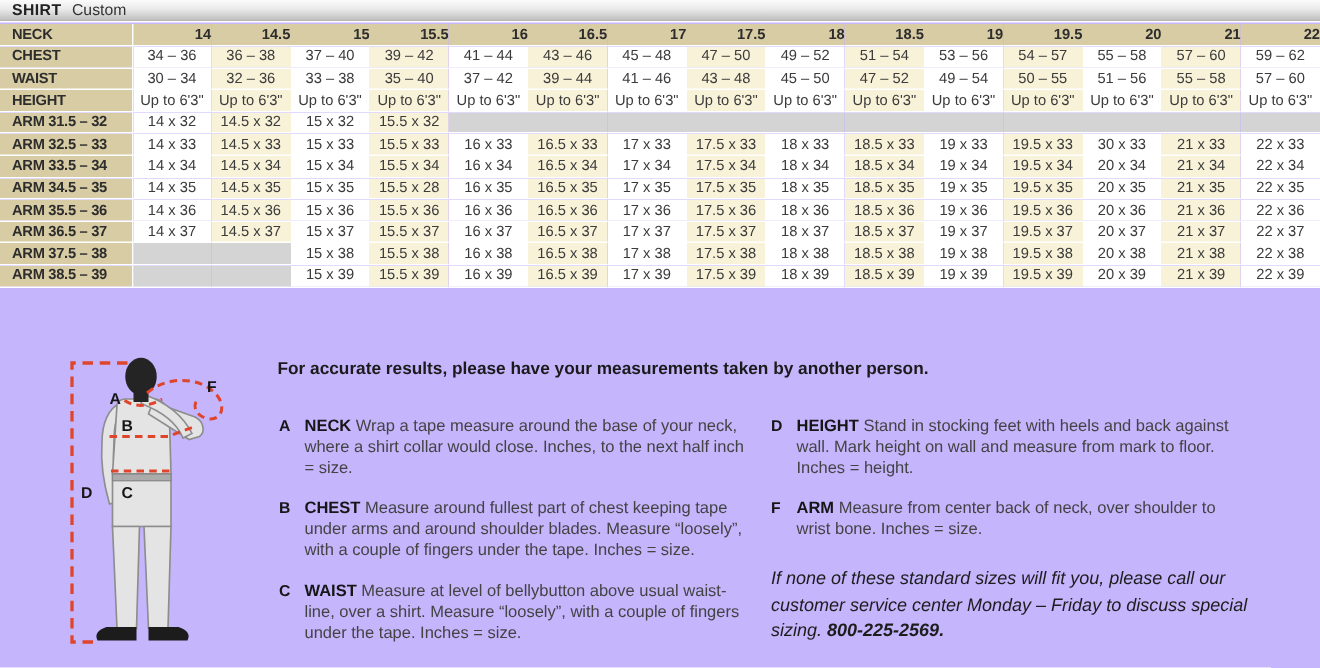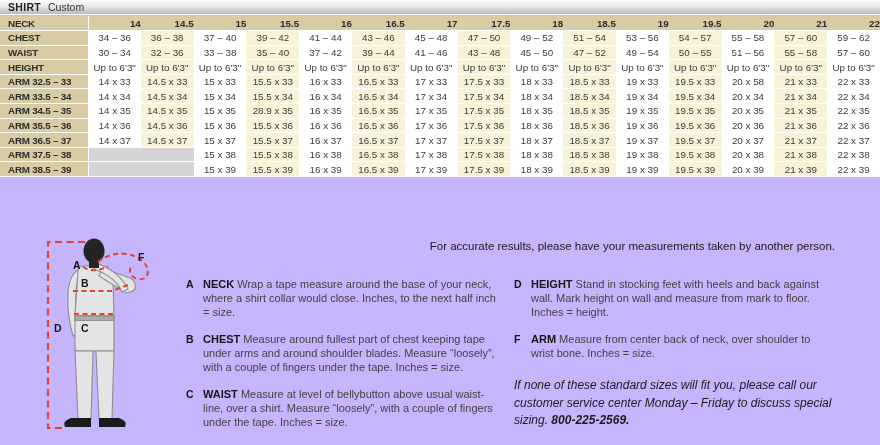--- a/index.html
+++ b/index.html
@@ -35,21 +35,21 @@
   }
   th.neck-size { background:#d8cca4; font-weight:bold; color:#2d2d2d; text-align:right; font-size:10px; }
   td.size-val { text-align:center; color:#3b3b3b; }
   td.plain { background:#ffffff; }
   td.alt   { background:#f8f2d8; }
   td.empty { background:#d4d4d4; }
 
   
   .intro {
     position:absolute; left:185px; top:239px; width:650px;
-    text-align:right; font-weight:normal; font-size:11.5px; line-height:15px; color:#1b1b1b;
+    text-align:left; font-weight:bold; font-size:11.5px; line-height:15px; color:#1b1b1b;
   }
   .defs-left  { position:absolute; left:186px; top:277px; width:312px; }
   .defs-right { position:absolute; left:514px; top:277px; width:322px; }
   .def-item { display:flex; margin-bottom:13px; }
   .def-letter { flex:none; width:17px; font-weight:bold; font-size:10.5px; color:#161616; line-height:14px; }
   .def-text { flex:1; font-size:11px; line-height:14px; color:#434343; }
   .def-term { font-weight:bold; color:#161616; }
   .special-note {
     margin-top:17px; font-style:italic; font-size:12px; line-height:17.5px; color:#1d1d1d;
   }
@@ -141,34 +141,52 @@
           <td class="size-val alt">Up to 6'3"</td>
           <td class="size-val plain">Up to 6'3"</td>
           <td class="size-val alt">Up to 6'3"</td>
           <td class="size-val plain">Up to 6'3"</td>
           <td class="size-val alt">Up to 6'3"</td>
           <td class="size-val plain">Up to 6'3"</td>
           <td class="size-val alt">Up to 6'3"</td>
           <td class="size-val plain">Up to 6'3"</td>
         </tr>
         <tr>
+          <th class="row-label">ARM 31.5 – 32</th>
+          <td class="size-val plain">14 x 32</td>
+          <td class="size-val alt">14.5 x 32</td>
+          <td class="size-val plain">15 x 32</td>
+          <td class="size-val alt">15.5 x 32</td>
+          <td class="size-val empty"></td>
+          <td class="size-val empty"></td>
+          <td class="size-val empty"></td>
+          <td class="size-val empty"></td>
+          <td class="size-val empty"></td>
+          <td class="size-val empty"></td>
+          <td class="size-val empty"></td>
+          <td class="size-val empty"></td>
+          <td class="size-val empty"></td>
+          <td class="size-val empty"></td>
+          <td class="size-val empty"></td>
+        </tr>
+        <tr>
           <th class="row-label">ARM 32.5 – 33</th>
           <td class="size-val plain">14 x 33</td>
           <td class="size-val alt">14.5 x 33</td>
           <td class="size-val plain">15 x 33</td>
           <td class="size-val alt">15.5 x 33</td>
           <td class="size-val plain">16 x 33</td>
           <td class="size-val alt">16.5 x 33</td>
           <td class="size-val plain">17 x 33</td>
           <td class="size-val alt">17.5 x 33</td>
           <td class="size-val plain">18 x 33</td>
           <td class="size-val alt">18.5 x 33</td>
           <td class="size-val plain">19 x 33</td>
           <td class="size-val alt">19.5 x 33</td>
-          <td class="size-val plain">20 x 58</td>
+          <td class="size-val plain">30 x 33</td>
           <td class="size-val alt">21 x 33</td>
           <td class="size-val plain">22 x 33</td>
         </tr>
         <tr>
           <th class="row-label">ARM 33.5 – 34</th>
           <td class="size-val plain">14 x 34</td>
           <td class="size-val alt">14.5 x 34</td>
           <td class="size-val plain">15 x 34</td>
           <td class="size-val alt">15.5 x 34</td>
           <td class="size-val plain">16 x 34</td>
@@ -181,21 +199,21 @@
           <td class="size-val alt">19.5 x 34</td>
           <td class="size-val plain">20 x 34</td>
           <td class="size-val alt">21 x 34</td>
           <td class="size-val plain">22 x 34</td>
         </tr>
         <tr>
           <th class="row-label">ARM 34.5 – 35</th>
           <td class="size-val plain">14 x 35</td>
           <td class="size-val alt">14.5 x 35</td>
           <td class="size-val plain">15 x 35</td>
-          <td class="size-val alt">28.9 x 35</td>
+          <td class="size-val alt">15.5 x 28</td>
           <td class="size-val plain">16 x 35</td>
           <td class="size-val alt">16.5 x 35</td>
           <td class="size-val plain">17 x 35</td>
           <td class="size-val alt">17.5 x 35</td>
           <td class="size-val plain">18 x 35</td>
           <td class="size-val alt">18.5 x 35</td>
           <td class="size-val plain">19 x 35</td>
           <td class="size-val alt">19.5 x 35</td>
           <td class="size-val plain">20 x 35</td>
           <td class="size-val alt">21 x 35</td>

